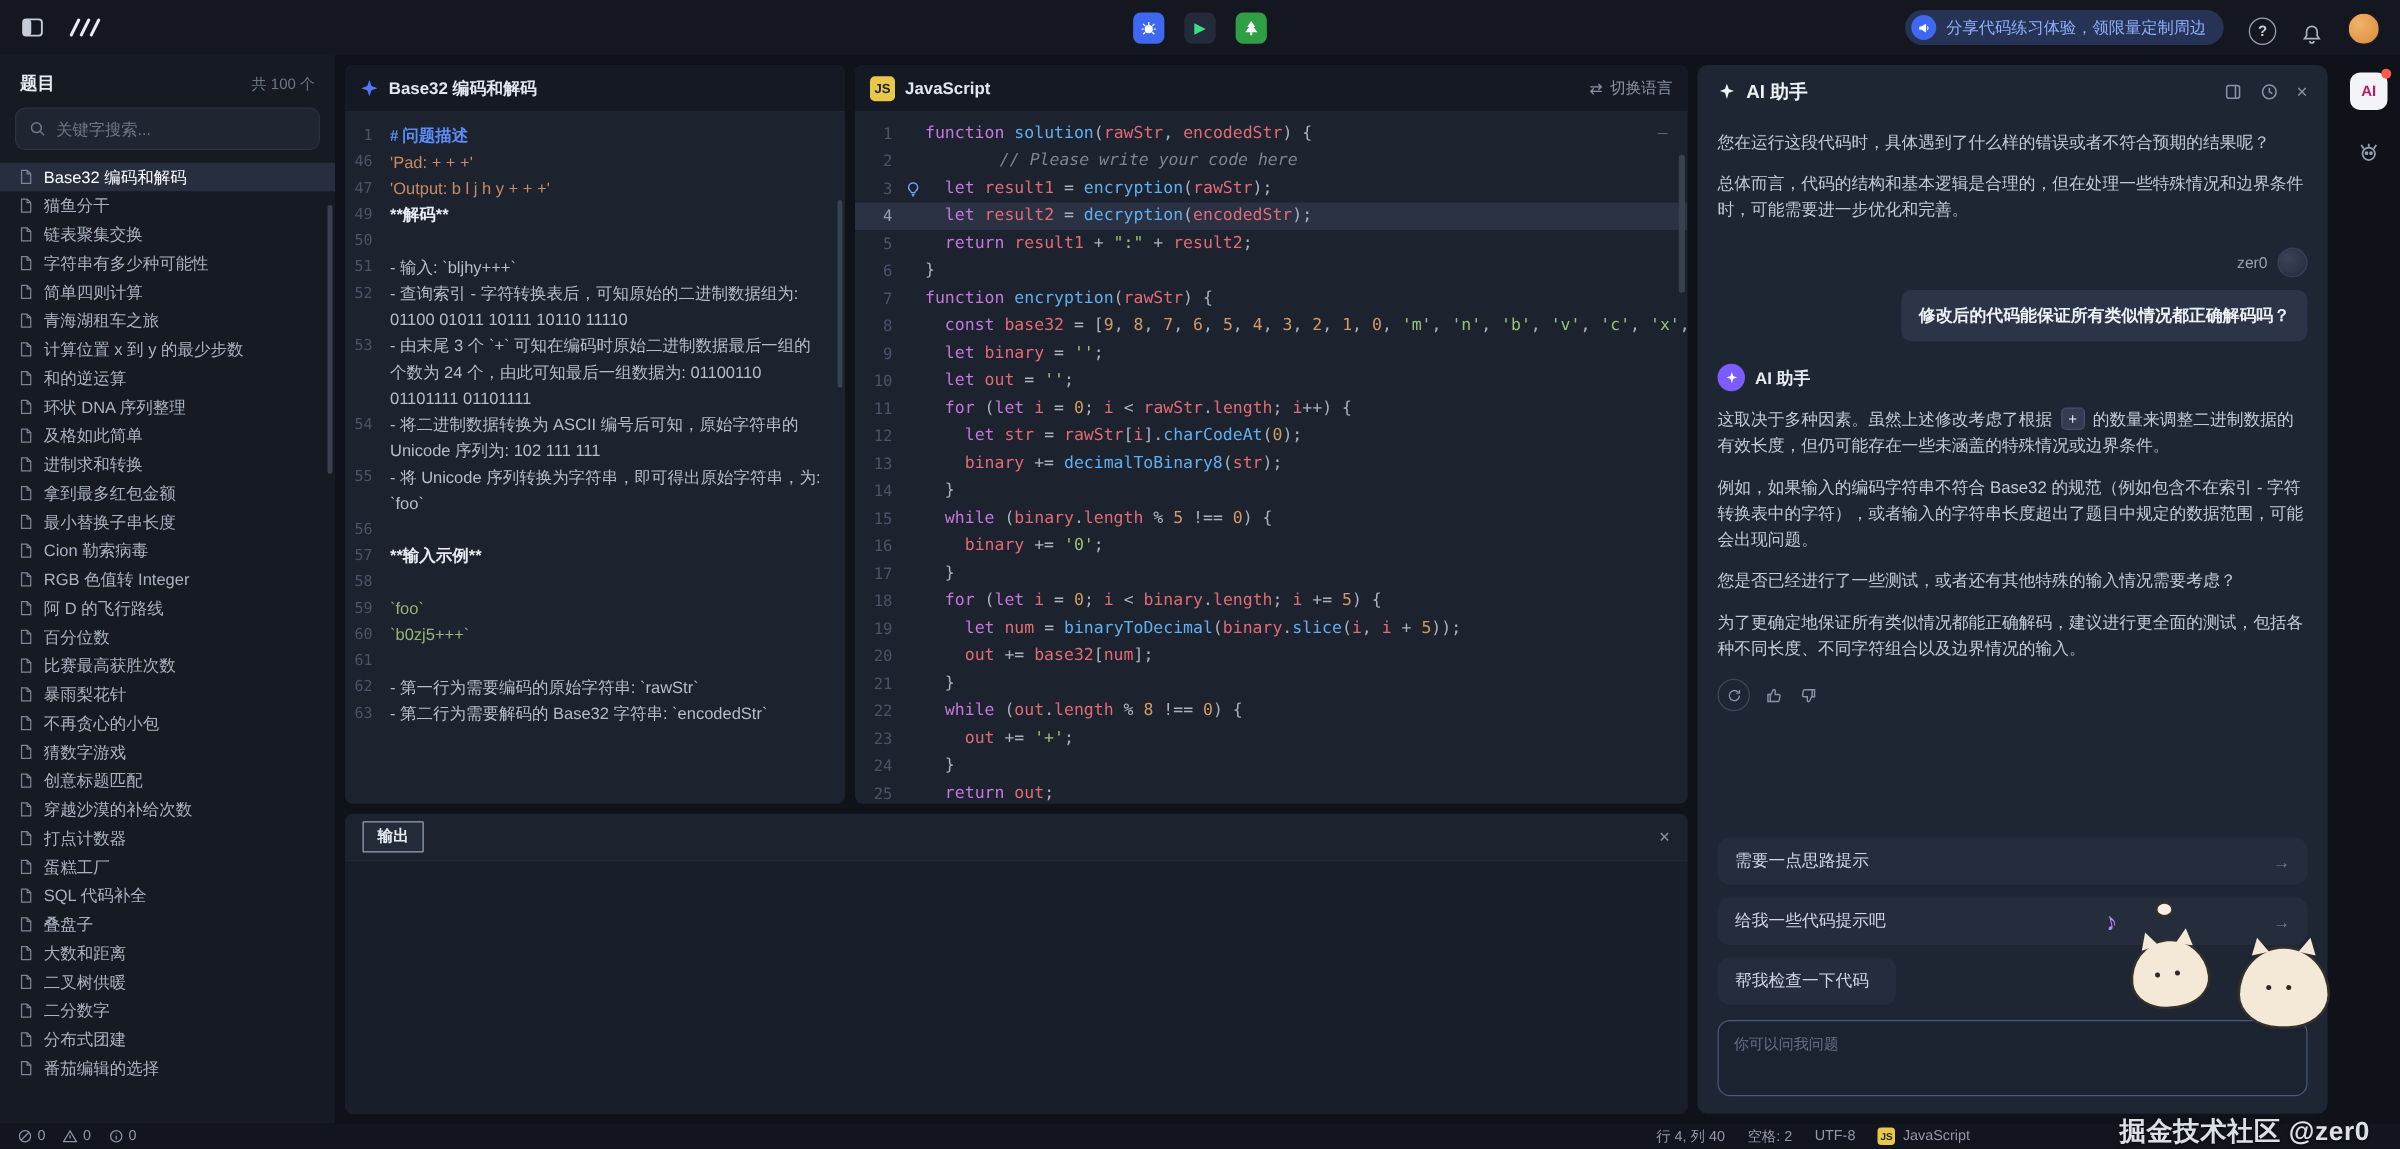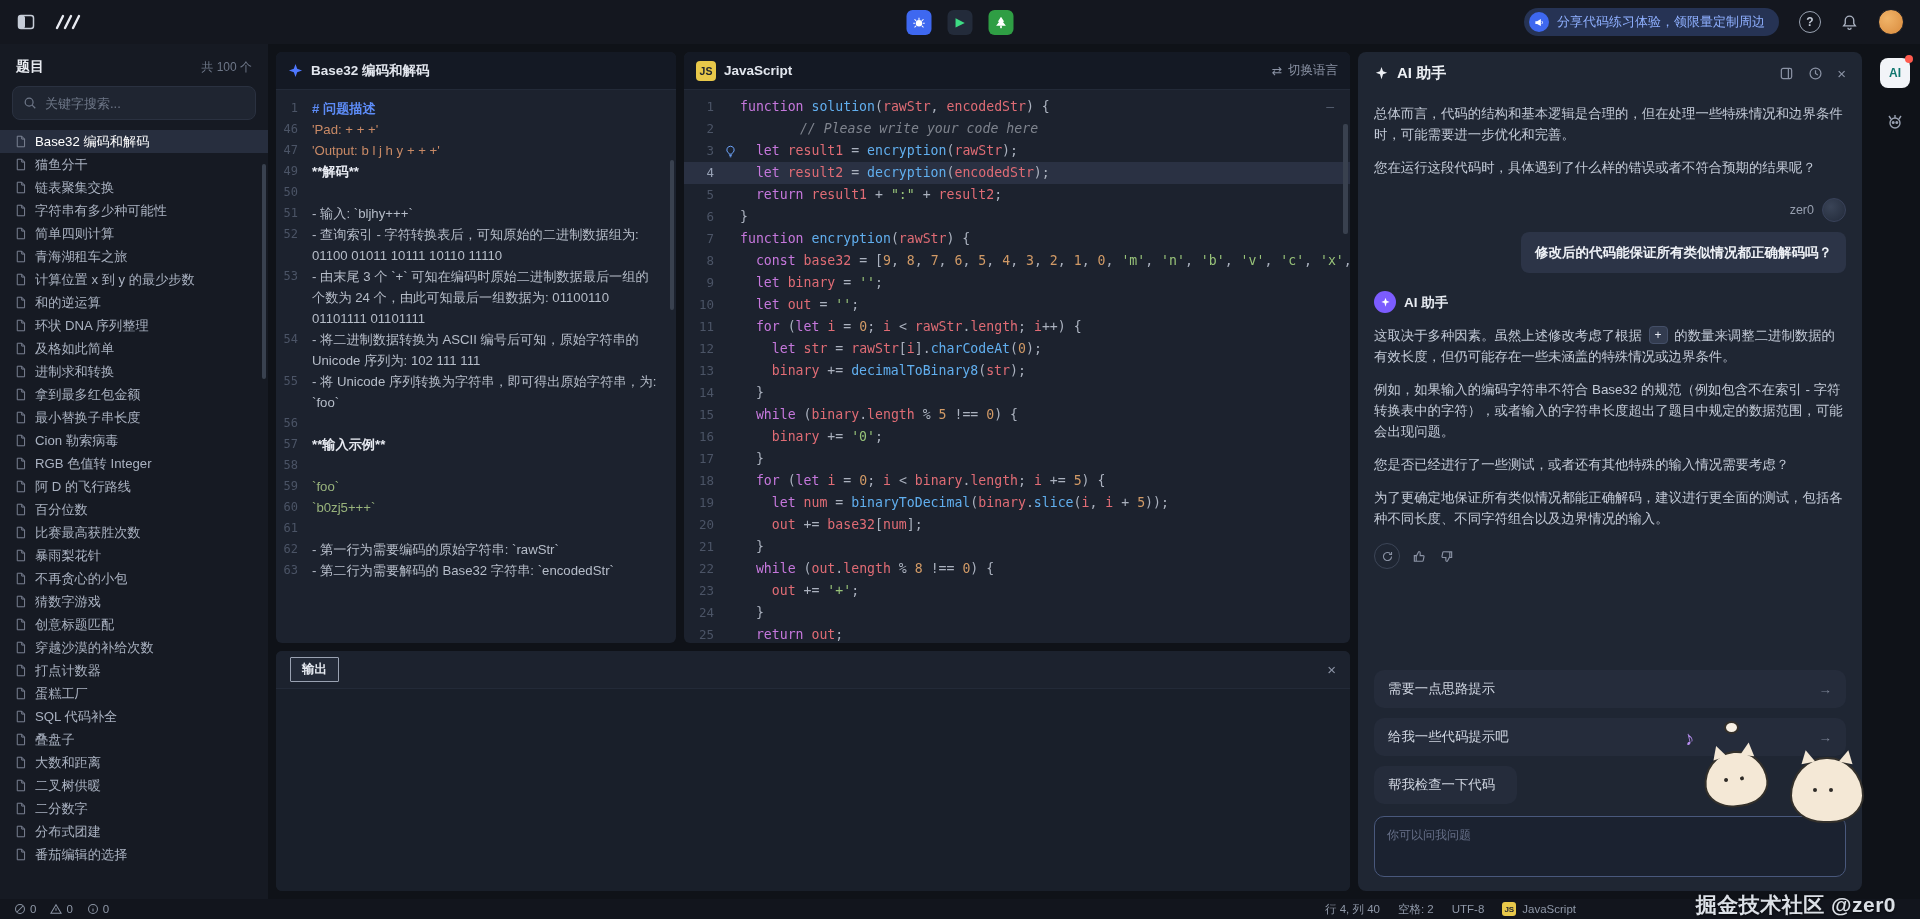--- a/index.html
+++ b/index.html
@@ -19,21 +19,21 @@
   
   .topbar { height:44px; flex:none; background:#14171f; display:flex; align-items:center; padding:0 16px; position:relative; z-index:10; }
   .tb-left { display:flex; align-items:center; gap:16px; }
   .tb-ic { display:flex; align-items:center; }
   .tb-center { position:absolute; left:50%; transform:translateX(-50%); display:flex; gap:16px; }
   .tc-btn { width:25px; height:25px; border-radius:6px; display:flex; align-items:center; justify-content:center; }
   .b-blue { background:var(--accent-blue,#3e68f0); }
   .b-dark { background:#232b3a; }
   .b-green { background:var(--submit-green,#2f9e44); }
   .run-gl { color:var(--run-green,#3ddc84); font-size:12px; line-height:1; }
-  .tb-right { margin-left:auto; display:flex; align-items:center; gap:20px; }
+  .tb-right { margin-left:auto; display:flex; align-items:flex-end; gap:20px; }
   .share-pill { height:28px; border-radius:14px; background:#263354; color:#8fb0ff; font-size:13px; display:flex; align-items:center; gap:8px; padding:0 14px 0 5px; }
   .pill-ic { width:20px; height:20px; border-radius:50%; background:var(--accent-blue,#3e68f0); display:flex; align-items:center; justify-content:center; }
   .help { width:22px; height:22px; border-radius:50%; border:1.5px solid #9aa3b2; color:#c3cad6; font-size:12px; font-weight:700; display:flex; align-items:center; justify-content:center; }
   .avatar { width:26px; height:26px; border-radius:50%; background:radial-gradient(circle at 35% 35%, #f0b469, #d98a3c); border:1px solid #1a1d26; }
 
   
   .main { flex:1; min-height:0; display:flex; }
 
   
   .sidebar { width:268px; flex:none; background:#161a23; display:flex; flex-direction:column; position:relative; }
@@ -59,21 +59,21 @@
   .phead { height:38px; flex:none; background:#141924; border-bottom:1px solid #232a38; display:flex; align-items:center; padding:0 12px; gap:8px; }
   .ptab { display:flex; align-items:center; gap:8px; font-size:13.5px; font-weight:600; color:#e2e6ee; }
   .js-chip { width:20px; height:20px; border-radius:4px; background:var(--js-yellow,#e8c84a); color:#22262e; font-weight:800; font-size:10.5px; display:flex; align-items:center; justify-content:center; }
   .switch-lang { margin-left:auto; display:flex; align-items:center; gap:6px; color:#8b93a5; font-size:12.5px; }
 
   
   .pbody { flex:1; min-height:0; overflow:hidden; padding:8px 0 8px 0; font-size:13.2px; line-height:21px; position:relative; }
   .md-row { display:flex; }
   .md-no { width:36px; flex:none; text-align:right; padding-right:14px; color:#4b5466; font-family:"DejaVu Sans Mono","Liberation Mono",monospace; font-size:12px; line-height:21px; }
   .md-tx { flex:1; padding-right:16px; white-space:pre-wrap; overflow-wrap:anywhere; min-height:21px; color:#b6bdc9; }
-  .md-heading { color:#5d8cf7; font-weight:700; }
+  .md-heading { color:#5d8cf7; font-weight:700;font-family:Liberation Serif, serif; }
   .md-string  { color:#c98a66; }
   .md-bold    { color:#e8ebf2; font-weight:700; }
   .md-code    { color:#98b37c; }
   .p-scroll { position:absolute; right:2px; top:70px; width:4px; height:150px; border-radius:2px; background:#39414f; }
 
   
   .ebody { flex:1; min-height:0; overflow:hidden; position:relative; padding-top:6px;
     font-family:"DejaVu Sans Mono","Liberation Mono",monospace; font-size:13.2px; line-height:22px; }
   .cd-row { display:flex; height:22px; white-space:pre; }
   .cd-row.active { background:#2a3143; }
@@ -120,21 +120,21 @@
   .ai-sugs { flex:none; padding:4px 16px 0; display:flex; flex-direction:column; gap:10px; }
   .sug { height:38px; flex:none; background:#252c3b; border-radius:10px; display:flex; align-items:center; padding:0 14px; color:#d0d6e1; font-size:13.4px; }
   .sug.fit { align-self:flex-start; padding-right:22px; }
   .sug .arr { margin-left:auto; color:#7d8596; }
   .ai-inputbox { flex:none; margin:12px 16px 14px; border:1.5px solid #49587c; border-radius:10px; background:#1b2230; }
   .ai-ta { width:100%; height:56px; background:transparent; border:none; outline:none; resize:none; color:#dfe4ee; font-family:inherit; font-size:12px; padding:10px 12px; }
   .ai-ta::placeholder { color:#677089; }
 
   
   .strip { width:50px; flex:none; display:flex; flex-direction:column; align-items:center; padding-top:14px; gap:24px; }
-  .ai-badge { width:30px; height:30px; background:#f2f4f8; border-radius:8px; display:flex; align-items:center; justify-content:center; font-weight:800; font-size:12px; color:#0f766e; position:relative; }
+  .ai-badge { width:30px; height:30px; background:#f2f4f8; border-radius:8px; display:flex; align-items:center; justify-content:center; font-weight:800; font-size:12px; color:#be185d; position:relative; }
   .ai-badge::after { content:""; position:absolute; top:-3px; right:-3px; width:8px; height:8px; border-radius:50%; background:#ff5a4e; }
   .strip-ic2 { color:#98a0b0; }
 
   
   .statusbar { height:20px; flex:none; background:#12151d; display:flex; align-items:center; padding:0 14px; font-size:11.5px; color:#8f98a8; gap:14px; position:relative; z-index:20; }
   .st-item { display:flex; align-items:center; gap:4px; }
   .st-right { margin-left:auto; display:flex; align-items:center; gap:18px; margin-right:330px; }
   .js-mini { width:14px; height:14px; border-radius:3px; background:var(--js-yellow,#e8c84a); color:#22262e; font-weight:800; font-size:8px; display:flex; align-items:center; justify-content:center; }
   .st-lang { display:flex; align-items:center; gap:6px; }
 
@@ -691,22 +691,22 @@
                 <circle cx="8" cy="8" r="5.8"></circle>
                 <path d="M8 4.5V8l2.5 1.5"></path>
               </svg>
           </span>
           <span class="ai-x" data-interactable="true">×</span>
         </div>
       </div>
 
       <div class="ai-chat" data-interactable="false">
         <div data-interactable="false">
+            <div class="ai-p" data-interactable="false">您在运行这段代码时，具体遇到了什么样的错误或者不符合预期的结果呢？</div>
             <div class="ai-p" data-interactable="false">总体而言，代码的结构和基本逻辑是合理的，但在处理一些特殊情况和边界条件时，可能需要进一步优化和完善。</div>
-            <div class="ai-p" data-interactable="false">您在运行这段代码时，具体遇到了什么样的错误或者不符合预期的结果呢？</div>
           </div>
 
         <div class="user-wrap" data-interactable="false">
           <div class="u-meta" data-interactable="false">
             <span data-interactable="false">zer0</span>
             <span class="u-avatar" data-interactable="false"></span>
           </div>
           <div class="u-bubble" data-interactable="false">修改后的代码能保证所有类似情况都正确解码吗？</div>
         </div>
 

